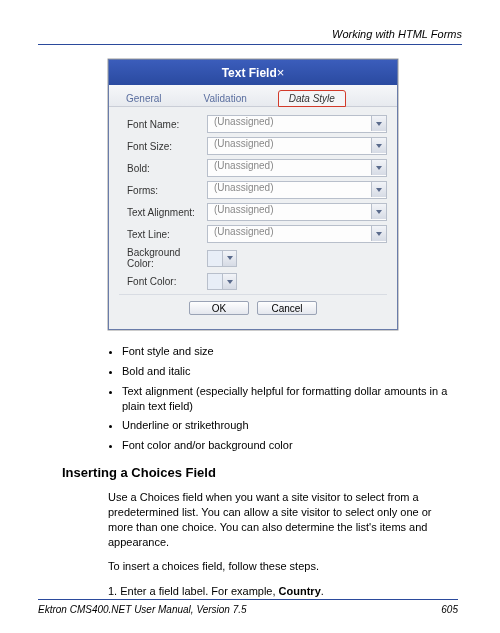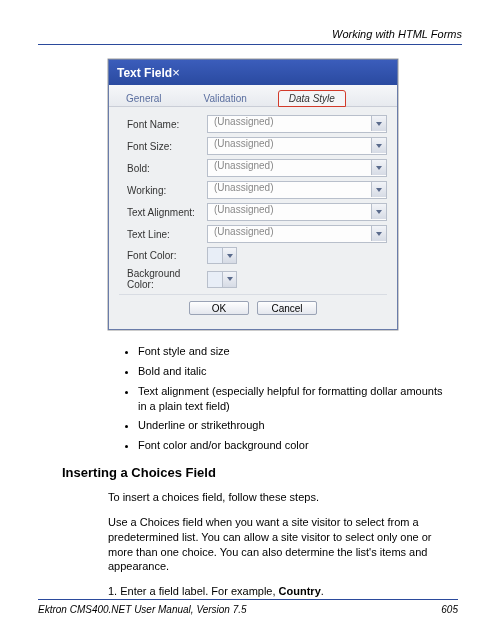--- a/index.html
+++ b/index.html
@@ -32,21 +32,21 @@
     width: 290px;
     border: 1px solid #6a7ca9;
     background: #eef0f2;
     box-shadow: 0 0 0 0.5px #999;
   }
   .titlebar {
     background: linear-gradient(#3b5dbb, #2a4aa0);
     color: #fff;
     padding: 5px 8px;
     display: flex;
-    justify-content: flex-start;
+    justify-content: center;
     align-items: center;
     font-size: 12px;
     font-weight: bold;
   }
   .titlebar .close { font-size: 13px; font-weight: normal; }
   .tabs {
     display: flex;
     gap: 20px;
     padding: 4px 6px 0 6px;
     background: linear-gradient(#f6f7f9,#e7eaef);
@@ -154,21 +154,21 @@
     align-items: center;
     justify-content: center;
   }
   .body-text {
     margin-left: 70px;
     margin-right: 10px;
     font-size: 11px;
     line-height: 1.35;
   }
   .para { margin-bottom: 10px; }
-  ul.bullets { list-style: disc; margin-left: 30px; margin-bottom: 12px; }
+  ul.bullets { list-style: disc; margin-left: 14px; margin-bottom: 12px; }
   ul.bullets li { margin-bottom: 5px; }
   .section-heading {
     font-size: 13px;
     font-weight: bold;
     margin: 6px 0 10px 24px;
   }
   .step { margin-bottom: 10px; }
   .footer {
     position: absolute;
     bottom: 18px;
@@ -224,21 +224,21 @@
 
       <div class="frow">
         <div class="flabel">Bold:</div>
         <div class="fselect">
           <span>(Unassigned)</span>
           <span class="dbtn"></span>
         </div>
       </div>
 
       <div class="frow">
-        <div class="flabel">Working:</div>
+        <div class="flabel">Forms:</div>
         <div class="fselect">
           <span>(Unassigned)</span>
           <span class="dbtn"></span>
         </div>
       </div>
 
       <div class="frow">
         <div class="flabel">Text Alignment:</div>
         <div class="fselect">
           <span>(Unassigned)</span>
@@ -248,29 +248,29 @@
 
       <div class="frow">
         <div class="flabel">Text Line:</div>
         <div class="fselect">
           <span>(Unassigned)</span>
           <span class="dbtn"></span>
         </div>
       </div>
 
       <div class="frow">
-        <div class="flabel">Font Color:</div>
+        <div class="flabel">Background Color:</div>
         <div class="colorpick">
           <div class="swatch"></div>
           <div class="dbtn2"></div>
         </div>
       </div>
 
       <div class="frow">
-        <div class="flabel">Background Color:</div>
+        <div class="flabel">Font Color:</div>
         <div class="colorpick">
           <div class="swatch"></div>
           <div class="dbtn2"></div>
         </div>
       </div>
 
       <div class="btnrow">
         <div class="btn">OK</div>
         <div class="btn">Cancel</div>
       </div>
@@ -284,22 +284,22 @@
     <li>Bold and italic</li>
     <li>Text alignment (especially helpful for formatting dollar amounts in a plain text field)</li>
     <li>Underline or strikethrough</li>
     <li>Font color and/or background color</li>
   </ul>
 </div>
 
 <div class="section-heading">Inserting a Choices Field</div>
 
 <div class="body-text">
+  <p class="para">Use a Choices field when you want a site visitor to select from a predetermined list. You can allow a site visitor to select only one or more than one choice. You can also determine the list's items and appearance.</p>
   <p class="para">To insert a choices field, follow these steps.</p>
-  <p class="para">Use a Choices field when you want a site visitor to select from a predetermined list. You can allow a site visitor to select only one or more than one choice. You can also determine the list's items and appearance.</p>
   <p class="step">
     <span>1.   Enter a field label. For example, </span><b>Country</b><span>.</span>
   </p>
 </div>
 
 <div class="footer">
   <hr class="footer-line">
   <div class="footer-row">
     <span>Ektron CMS400.NET User Manual, Version 7.5</span>
     <span>605</span>

